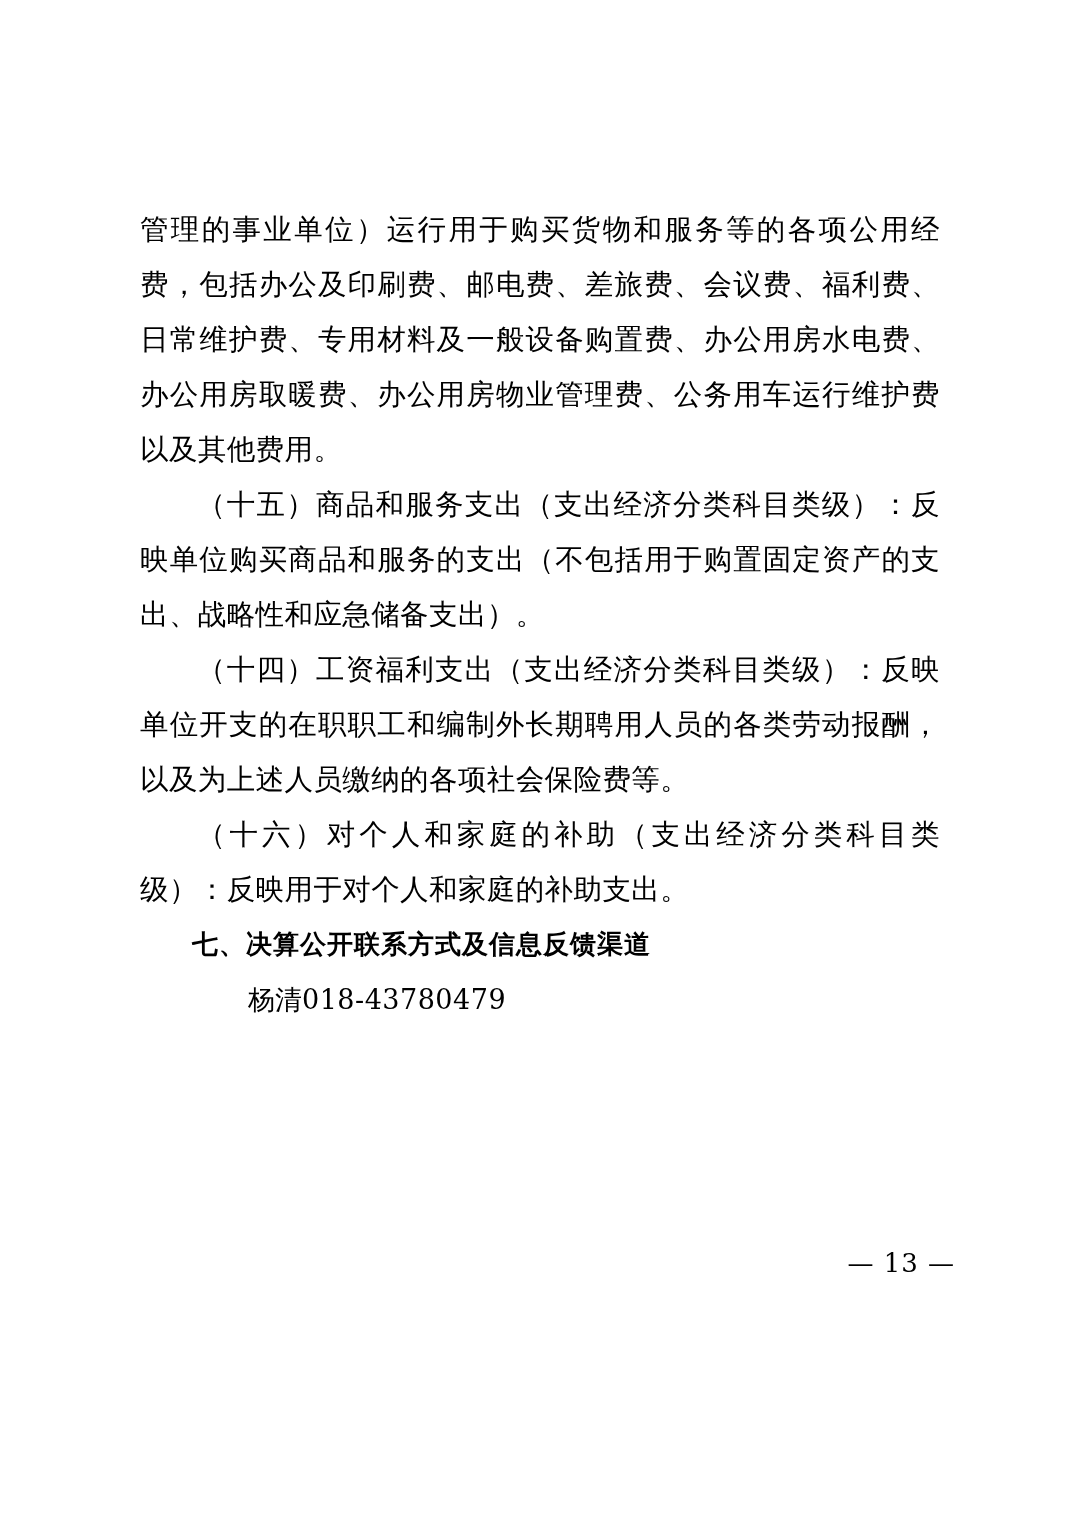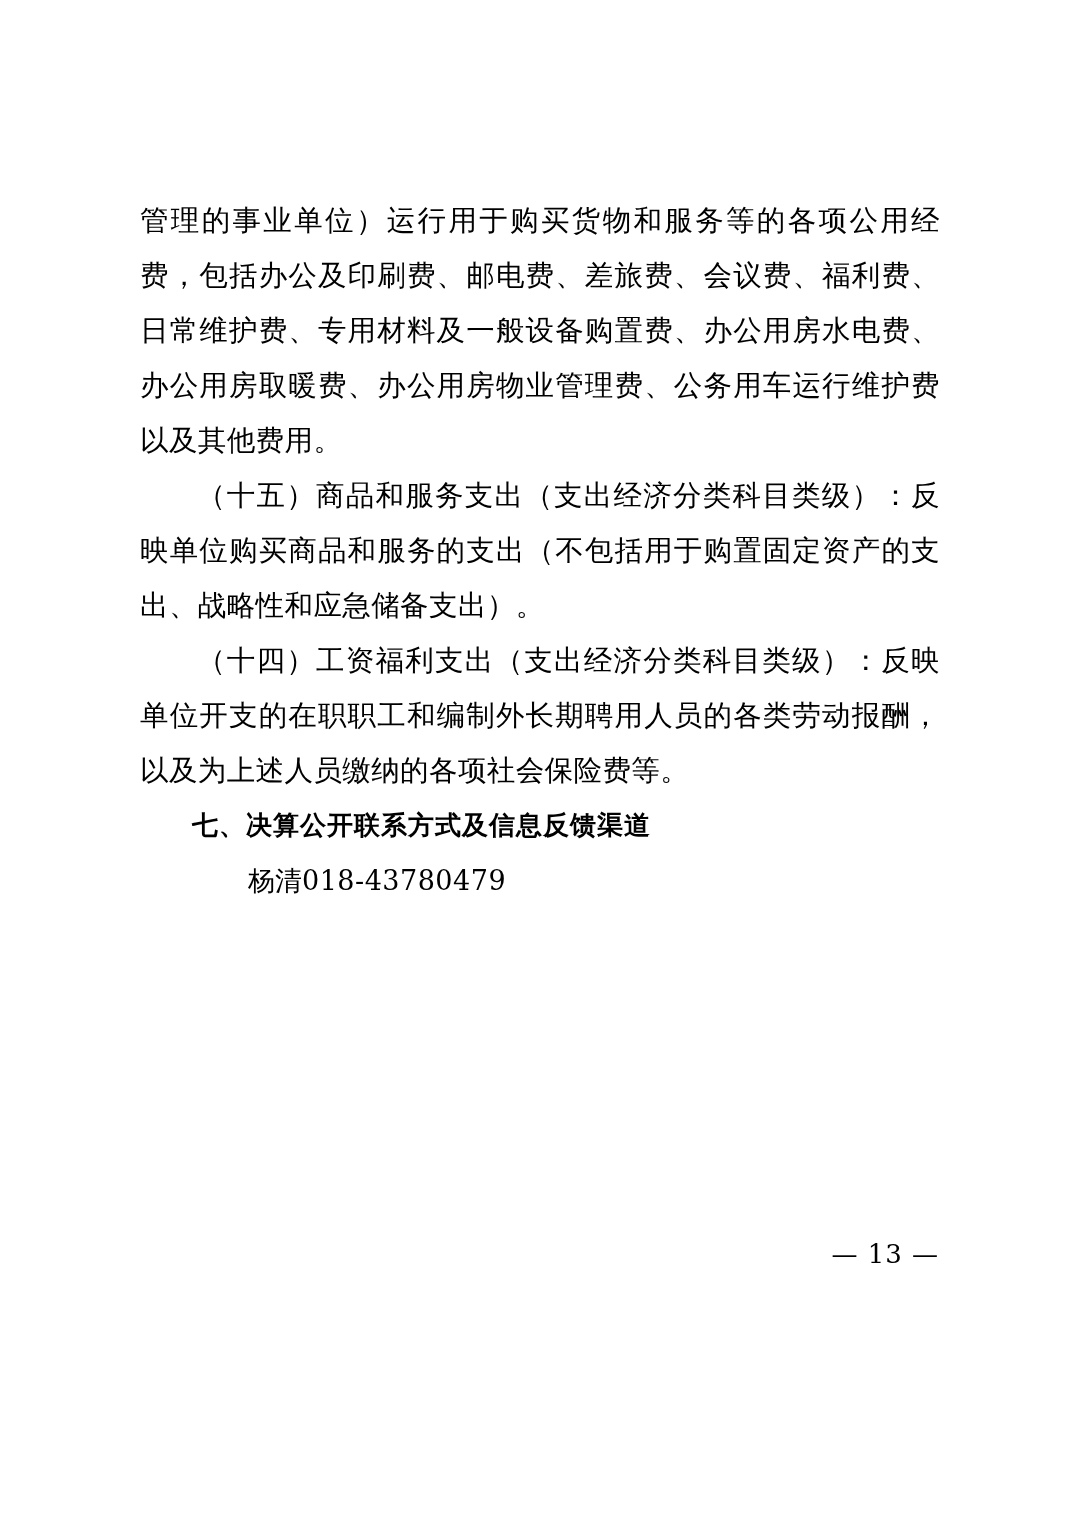--- a/index.html
+++ b/index.html
@@ -6,21 +6,21 @@
   html, body {
     margin: 0;
     padding: 0;
     background: #ffffff;
   }
   .page {
     position: relative;
     width: 1075px;
     height: 1388px;
     background: #ffffff;
-    margin: 7px auto;
+    margin: 16px auto;
     overflow: hidden;
     font-family: "DejaVu Serif", "Liberation Serif", serif;
     color: #000000;
   }
   .content {
     position: absolute;
     left: 140px;
     top: 186px;
     width: 800px;
   }
@@ -63,41 +63,42 @@
   .contact-name {
     display: inline-block;
     min-width: 96px;
   }
   .contact-phone {
     font-family: "DejaVu Serif", "Liberation Serif", serif;
     letter-spacing: 0.5px;
   }
   .page-number {
     position: absolute;
-    right: 136px;
+    right: 120px;
     bottom: 126px;
     font-size: 26px;
     font-family: "DejaVu Serif", "Liberation Serif", serif;
     letter-spacing: 1px;
     white-space: nowrap;
   }
 </style>
 </head>
 <body>
 
 <div class="page">
 
   <div class="content">
 
     <p class="body-para">管理的事业单位）运行用于购买货物和服务等的各项公用经费，包括办公及印刷费、邮电费、差旅费、会议费、福利费、日常维护费、专用材料及一般设备购置费、办公用房水电费、办公用房取暖费、办公用房物业管理费、公务用车运行维护费以及其他费用。</p>
 
     <p class="body-para indent">（十五）商品和服务支出（支出经济分类科目类级）：反映单位购买商品和服务的支出（不包括用于购置固定资产的支出、战略性和应急储备支出）。</p>
 
     <p class="body-para indent">（十四）工资福利支出（支出经济分类科目类级）：反映单位开支的在职职工和编制外长期聘用人员的各类劳动报酬，以及为上述人员缴纳的各项社会保险费等。</p>
 
+    <p class="body-para indent">（十六）对个人和家庭的补助（支出经济分类科目类级）：反映用于对个人和家庭的补助支出。</p>
 
 
     <h2 class="section-heading">七、决算公开联系方式及信息反馈渠道</h2>
 
 
     <p class="contact-line">
       <span class="contact-name">杨清</span><span class="contact-phone">018-43780479</span>
     </p>
 
   </div>

